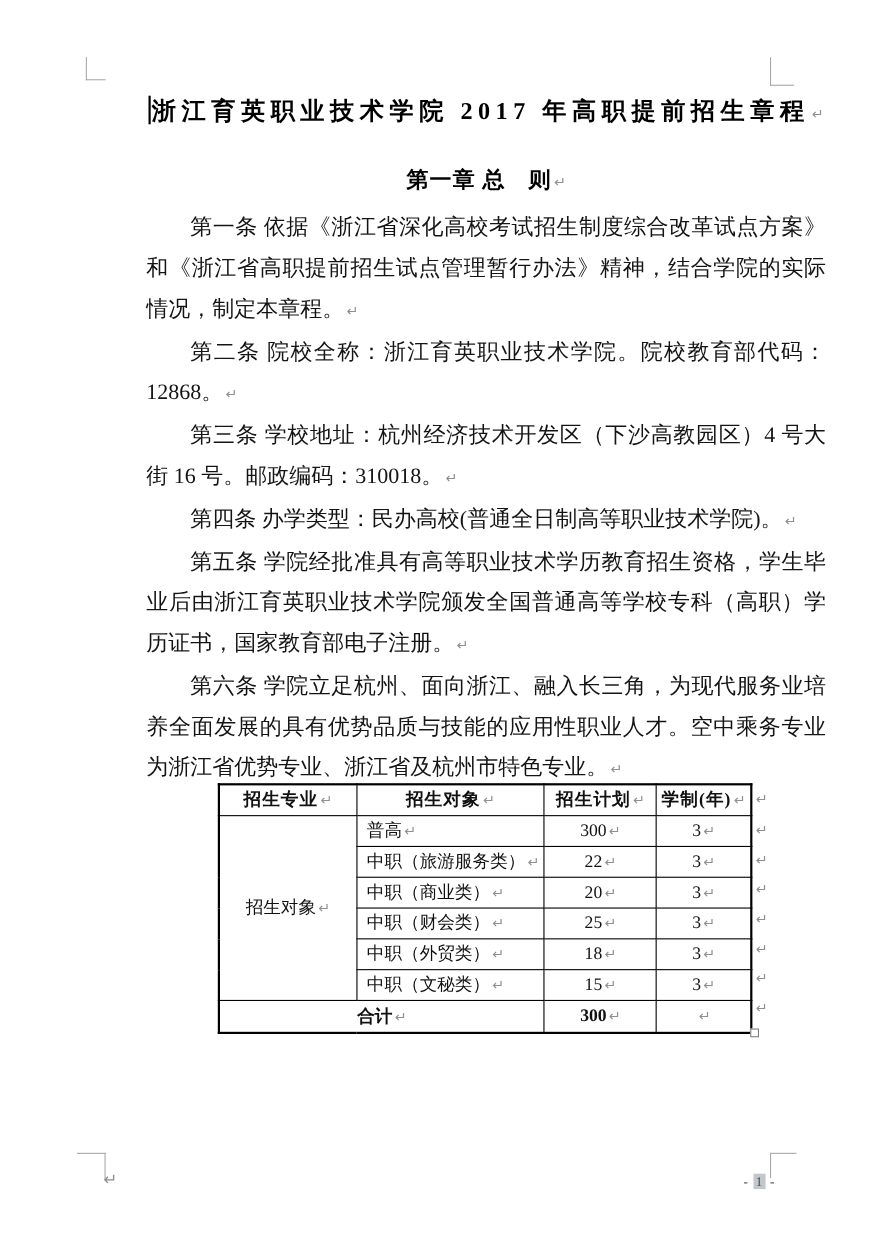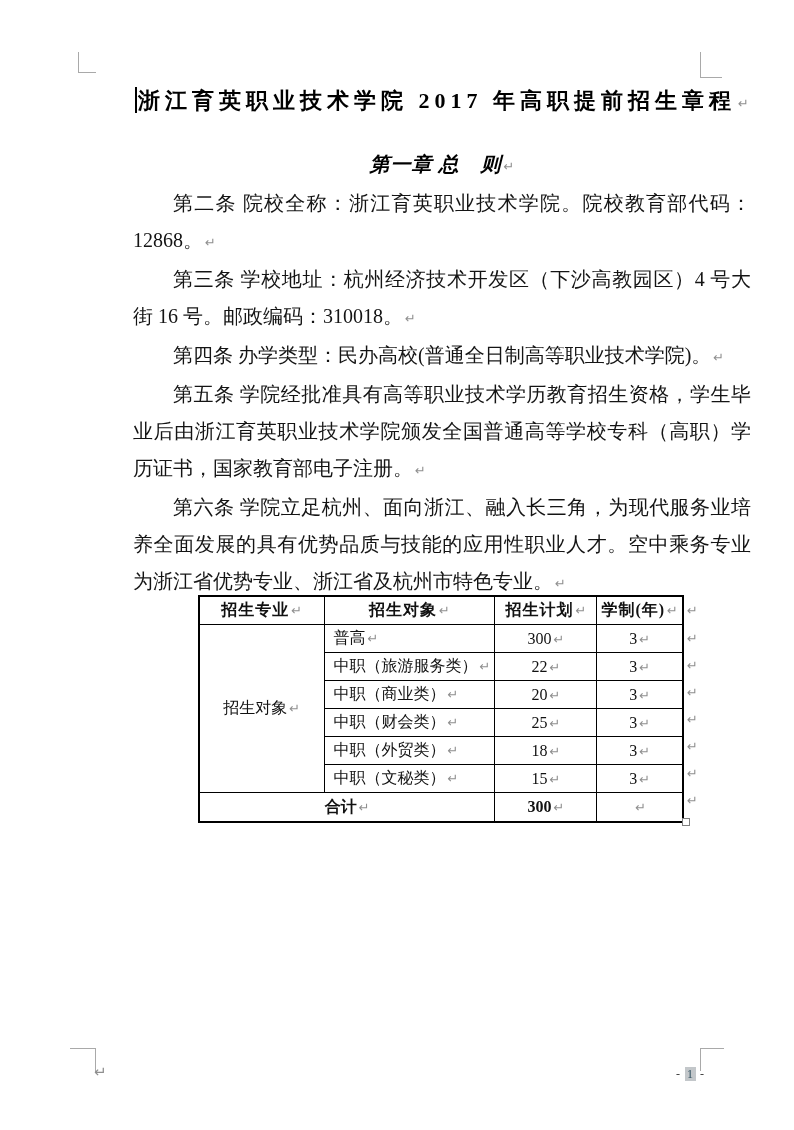--- a/index.html
+++ b/index.html
@@ -14,21 +14,21 @@
   .crop.tr{left:700px;top:52px;width:21px;height:25px;border-left:1px solid #a9a9a9;border-bottom:1px solid #a9a9a9;}
   .crop.bl{left:70px;top:1048px;width:25px;height:24px;border-top:1px solid #a9a9a9;border-right:1px solid #a9a9a9;}
   .crop.br{left:700px;top:1048px;width:23px;height:22px;border-top:1px solid #a9a9a9;border-left:1px solid #a9a9a9;}
 
   .content{position:absolute;left:88px;top:84px;width:618px;margin-left:45px;}
   .title{
     margin:0;height:44px;line-height:32px;padding-top:1px;
     font-size:22px;font-weight:bold;letter-spacing:5px;text-align:center;color:#000;white-space:nowrap;
   }
   .cursor{display:inline-block;width:2px;height:26px;background:#000;vertical-align:-5px;margin-right:1px;letter-spacing:0;}
-  h2{margin:0;font-size:20px;font-weight:bold;text-align:center;line-height:37px;letter-spacing:1px;color:#000;font-style:italic;}
+  h2{margin:0;font-size:20px;font-weight:bold;text-align:center;line-height:37px;letter-spacing:1px;color:#000;}
   h2.c1{margin-top:17px;}
   p.body{margin:0;font-size:20px;line-height:37px;text-indent:40px;text-align:justify;color:#141414;}
   p.p1{margin-top:4px;}
 
   .pmark{font-family:"DejaVu Sans",sans-serif;font-weight:normal;color:#8f8f8f;font-size:13px;letter-spacing:0;margin-left:2px;text-indent:0;}
 
   
   .tablewrap{position:relative;margin:-7px 0 0 65px;width:500px;}
   table{border-collapse:collapse;table-layout:fixed;border:2px solid #000;font-size:16px;color:#111;padding-left:40px;}
   th,td{border:1px solid #000;height:27px;padding:0 4px;text-align:center;font-weight:normal;overflow:hidden;white-space:nowrap;}
@@ -54,20 +54,21 @@
   <div class="crop tr"></div>
   <div class="crop bl"></div>
   <div class="crop br"></div>
 
   <div class="content">
 
     <h1 class="title"><span class="cursor"></span><span>浙江育英职业技术学院 2017 年高职提前招生章程</span><span class="pmark">↵</span></h1>
 
     <h2 class="c1"><span>第一章 总　则</span><span class="pmark">↵</span></h2>
 
+    <p class="body p1"><span>第一条 依据《浙江省深化高校考试招生制度综合改革试点方案》和《浙江省高职提前招生试点管理暂行办法》精神，结合学院的实际情况，制定本章程。</span><span class="pmark">↵</span></p>
 
 
     <p class="body"><span>第二条 院校全称：浙江育英职业技术学院。院校教育部代码：12868。</span><span class="pmark">↵</span></p>
 
     <p class="body"><span>第三条 学校地址：杭州经济技术开发区（下沙高教园区）4 号大街 16 号。邮政编码：310018。</span><span class="pmark">↵</span></p>
 
     <p class="body"><span>第四条 办学类型：民办高校(普通全日制高等职业技术学院)。</span><span class="pmark">↵</span></p>
 
     <p class="body"><span>第五条 学院经批准具有高等职业技术学历教育招生资格，学生毕业后由浙江育英职业技术学院颁发全国普通高等学校专科（高职）学历证书，国家教育部电子注册。</span><span class="pmark">↵</span></p>
 

